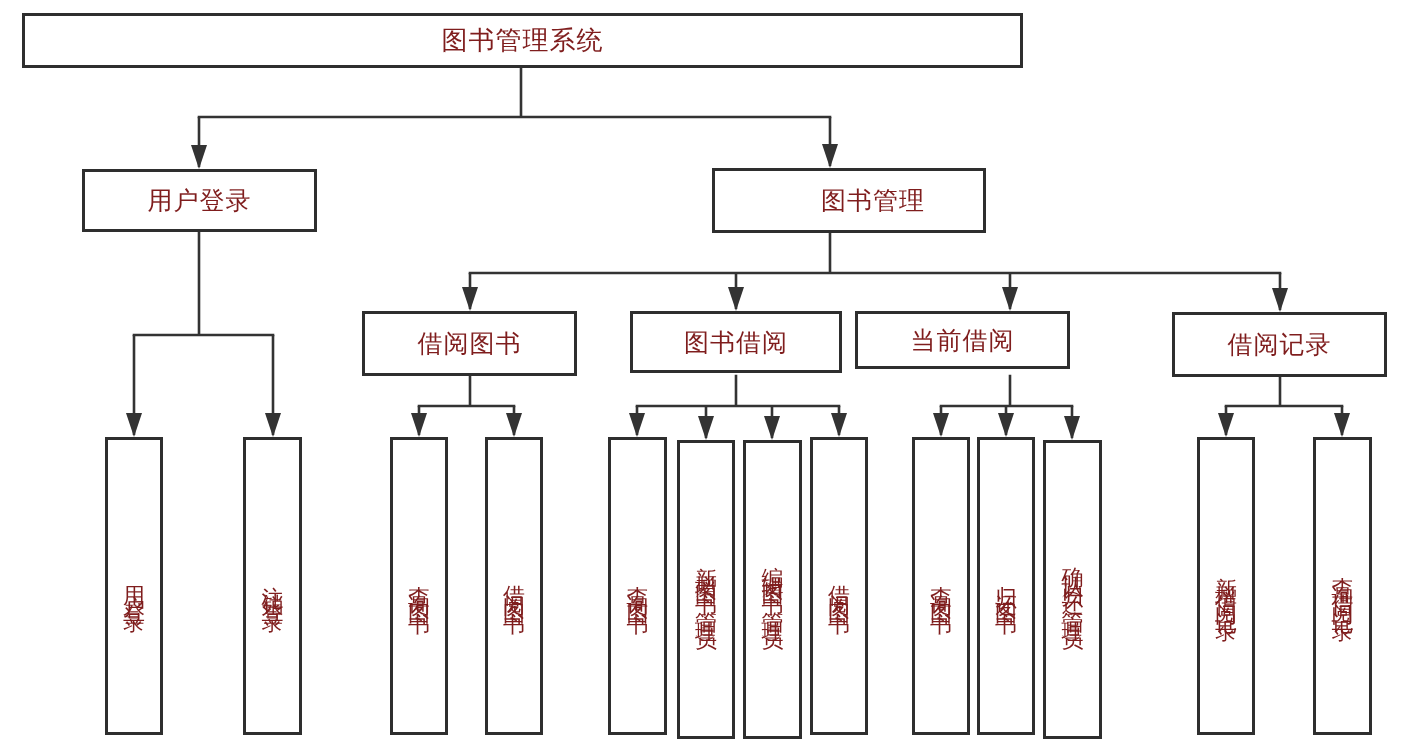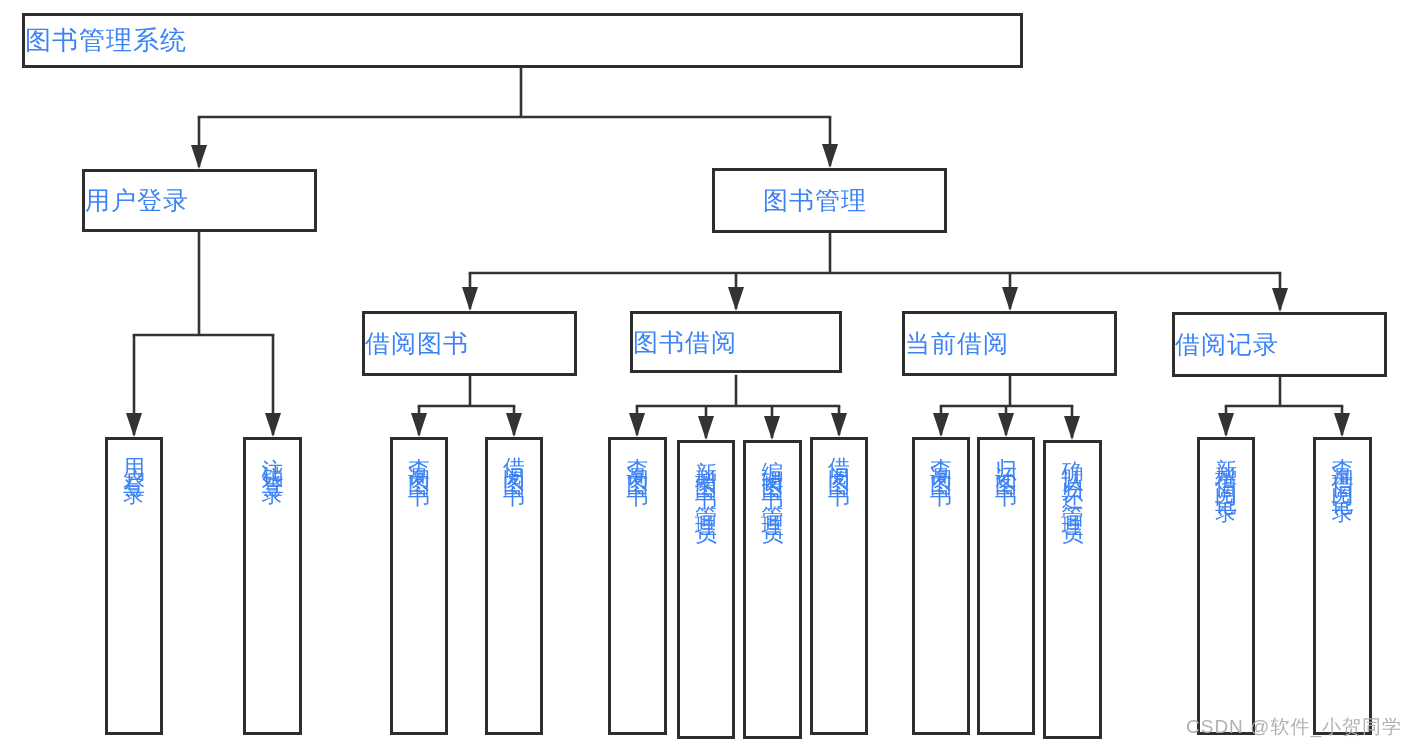--- a/index.html
+++ b/index.html
@@ -9,22 +9,22 @@
     background:#ffffff;
     font-family:"Liberation Sans","DejaVu Sans",sans-serif;
     overflow:hidden;
   }
   .connectors{position:absolute;left:0;top:0;width:1405px;height:747px;}
   .node{
     position:absolute;
     box-sizing:border-box;
     border:3px solid #2e2e2e;
     background:#ffffff;
-    display:flex;align-items:center;justify-content:flex-start;
-    color:#3b82f6;
+    display:flex;align-items:center;justify-content:center;
+    color:#7f1d1d;
   }
   .hnode{font-size:25px;letter-spacing:1px;white-space:nowrap;}
   .rootnode{font-size:26px;}
   .vnode{
     writing-mode:vertical-rl;
     text-orientation:mixed;
     font-size:22px;
     letter-spacing:9px;
     line-height:1;
   }
@@ -80,31 +80,31 @@
     </g>
   </svg>
 
   <div class="node hnode rootnode" style="left:22px;top:13px;width:1001px;height:55px;">
     <span>图书管理系统</span>
   </div>
 
   <div class="node hnode" style="left:82px;top:169px;width:235px;height:63px;">
     <span>用户登录</span>
   </div>
-  <div class="node hnode" style="left:712px;top:168px;width:235px;height:65px;padding-left:48px;">
+  <div class="node hnode" style="left:712px;top:168px;width:274px;height:65px;padding-left:48px;">
     <span>图书管理</span>
   </div>
 
   <div class="node hnode" style="left:362px;top:311px;width:215px;height:65px;">
     <span>借阅图书</span>
   </div>
   <div class="node hnode" style="left:630px;top:311px;width:212px;height:62px;">
     <span>图书借阅</span>
   </div>
-  <div class="node hnode" style="left:902px;top:311px;width:215px;height:65px;">
+  <div class="node hnode" style="left:855px;top:311px;width:215px;height:58px;">
     <span>当前借阅</span>
   </div>
   <div class="node hnode" style="left:1172px;top:312px;width:215px;height:65px;">
     <span>借阅记录</span>
   </div>
 
   <div class="node vnode" style="left:105px;top:437px;width:58px;height:298px;">
     <span>用户登录</span>
   </div>
   <div class="node vnode" style="left:243px;top:437px;width:59px;height:298px;">
@@ -141,15 +141,14 @@
     <span>确认归还（管理员）</span>
   </div>
 
   <div class="node vnode" style="left:1197px;top:437px;width:58px;height:298px;">
     <span>新增借阅记录</span>
   </div>
   <div class="node vnode" style="left:1313px;top:437px;width:59px;height:298px;">
     <span>查询借阅记录</span>
   </div>
 
-  <div class="watermark">CSDN @软件_小贺同学</div>
 
 </div>
 
 </body></html>

